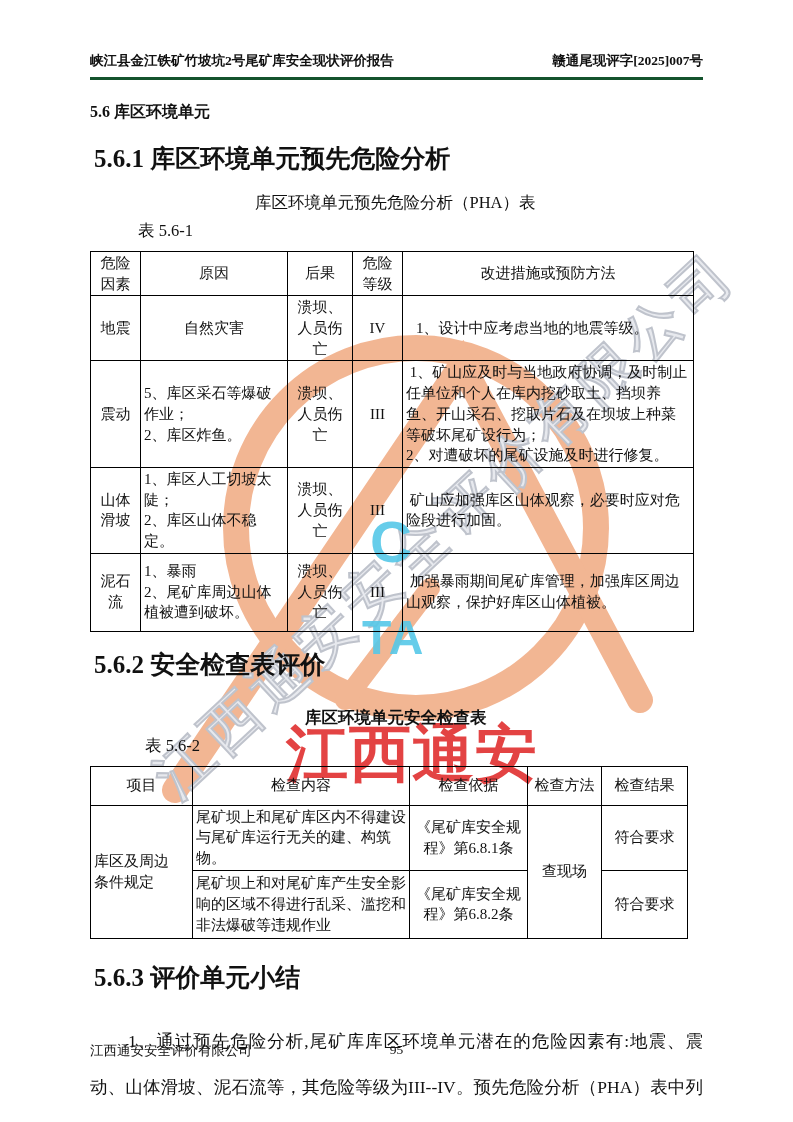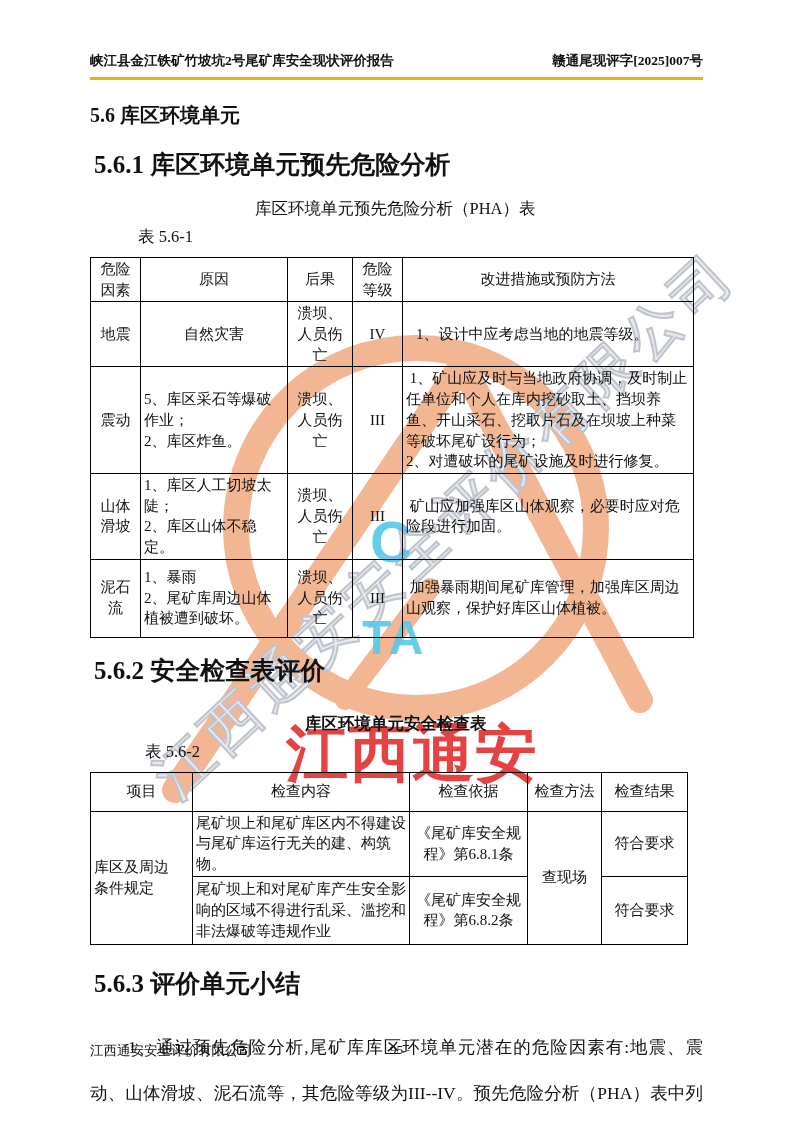--- a/index.html
+++ b/index.html
@@ -35,23 +35,23 @@
   .wm-red{
     position:absolute;left:286px;top:712px;
     font-size:62px;font-weight:bold;color:#e13434;
     letter-spacing:1px;white-space:nowrap;opacity:.92;
   }
   
   .content{position:absolute;left:90px;top:0;width:613px;z-index:1;}
   .hdr{
     margin-top:52px;display:flex;justify-content:space-between;align-items:center;
     font-size:13.5px;font-weight:bold;
-    border-bottom:3px solid #eab308;padding-bottom:7px;
-  }
-  h1.sec{font-size:20px;margin:22px 0 0 0;font-weight:bold;}
+    border-bottom:3px solid #14532d;padding-bottom:7px;
+  }
+  h1.sec{font-size:16px;margin:22px 0 0 0;font-weight:bold;}
   h2.sec{font-size:25px;margin:19px 0 0 4px;font-weight:bold;}
   .caption{margin:17px 0 0 0;font-size:16.5px;display:flex;}
   .caption .cap-label{margin-left:48px;margin-top:28px;}
   .cap1 .cap-title{margin-left:62px;}
   .cap2 .cap-title{margin-left:105px;font-weight:bold;}
   table{
     border-collapse:collapse;table-layout:fixed;
     margin-top:9px;font-size:15px;line-height:1.38;
     background:transparent;
   }

